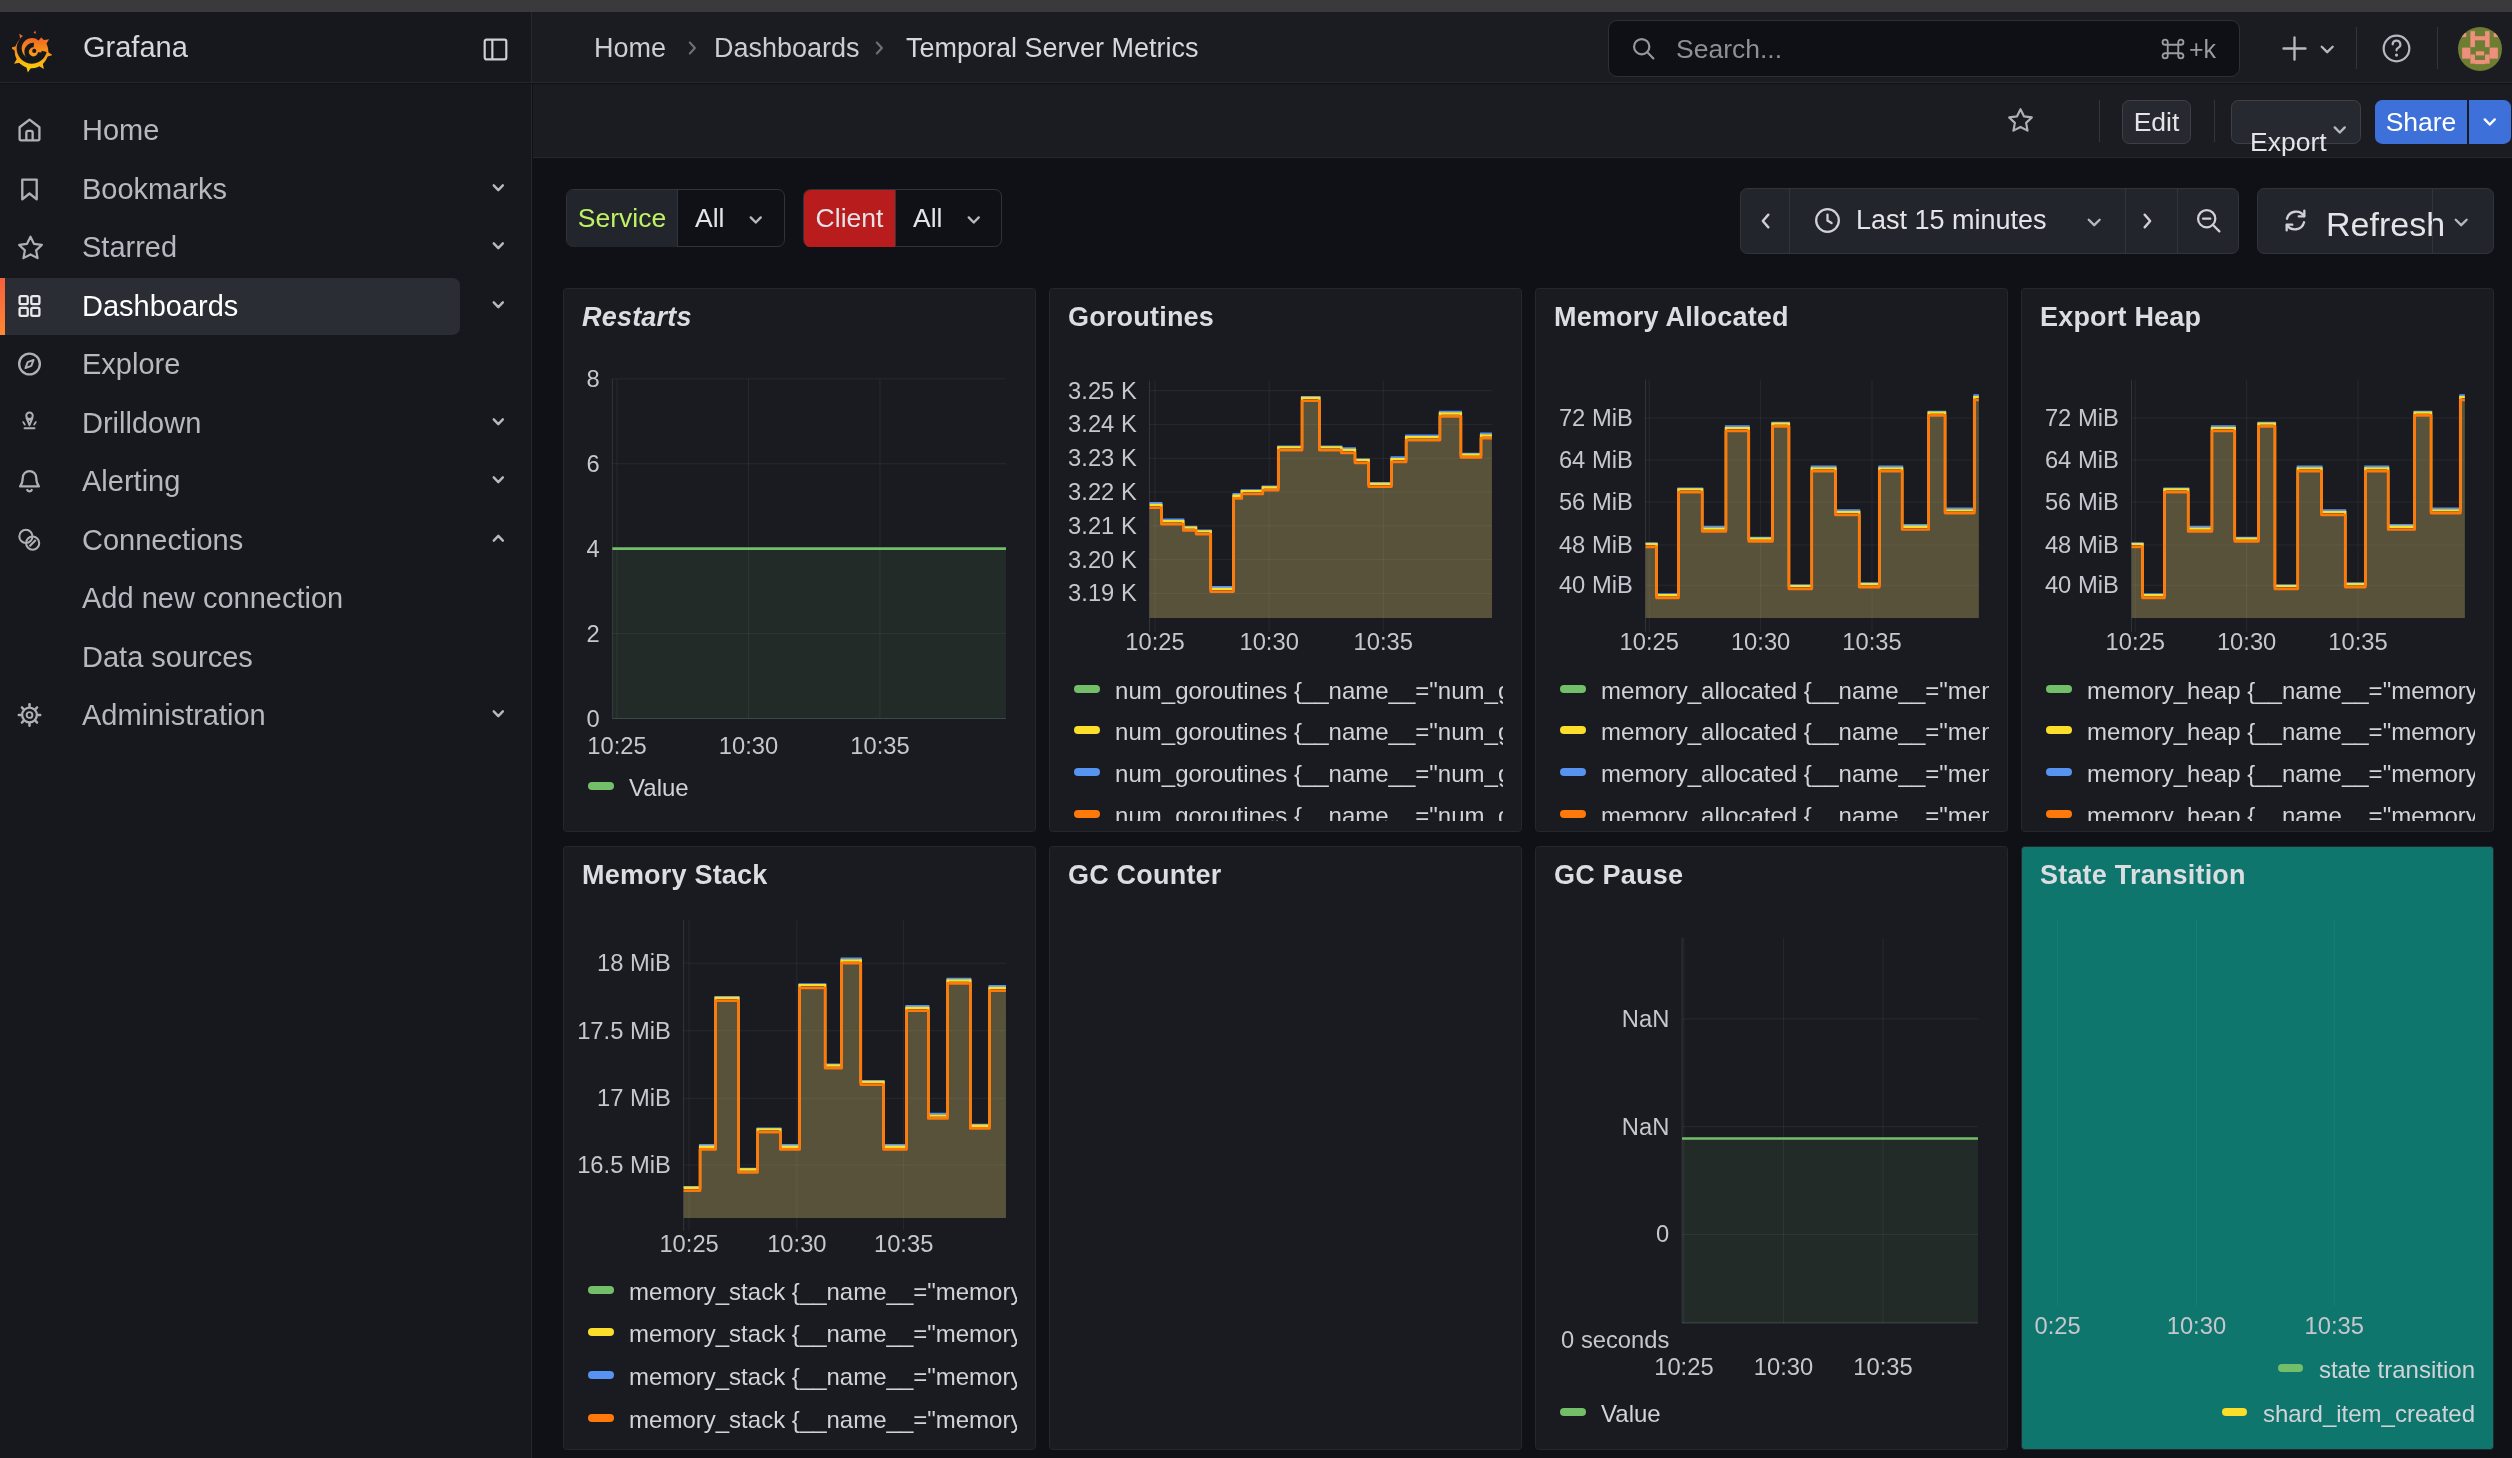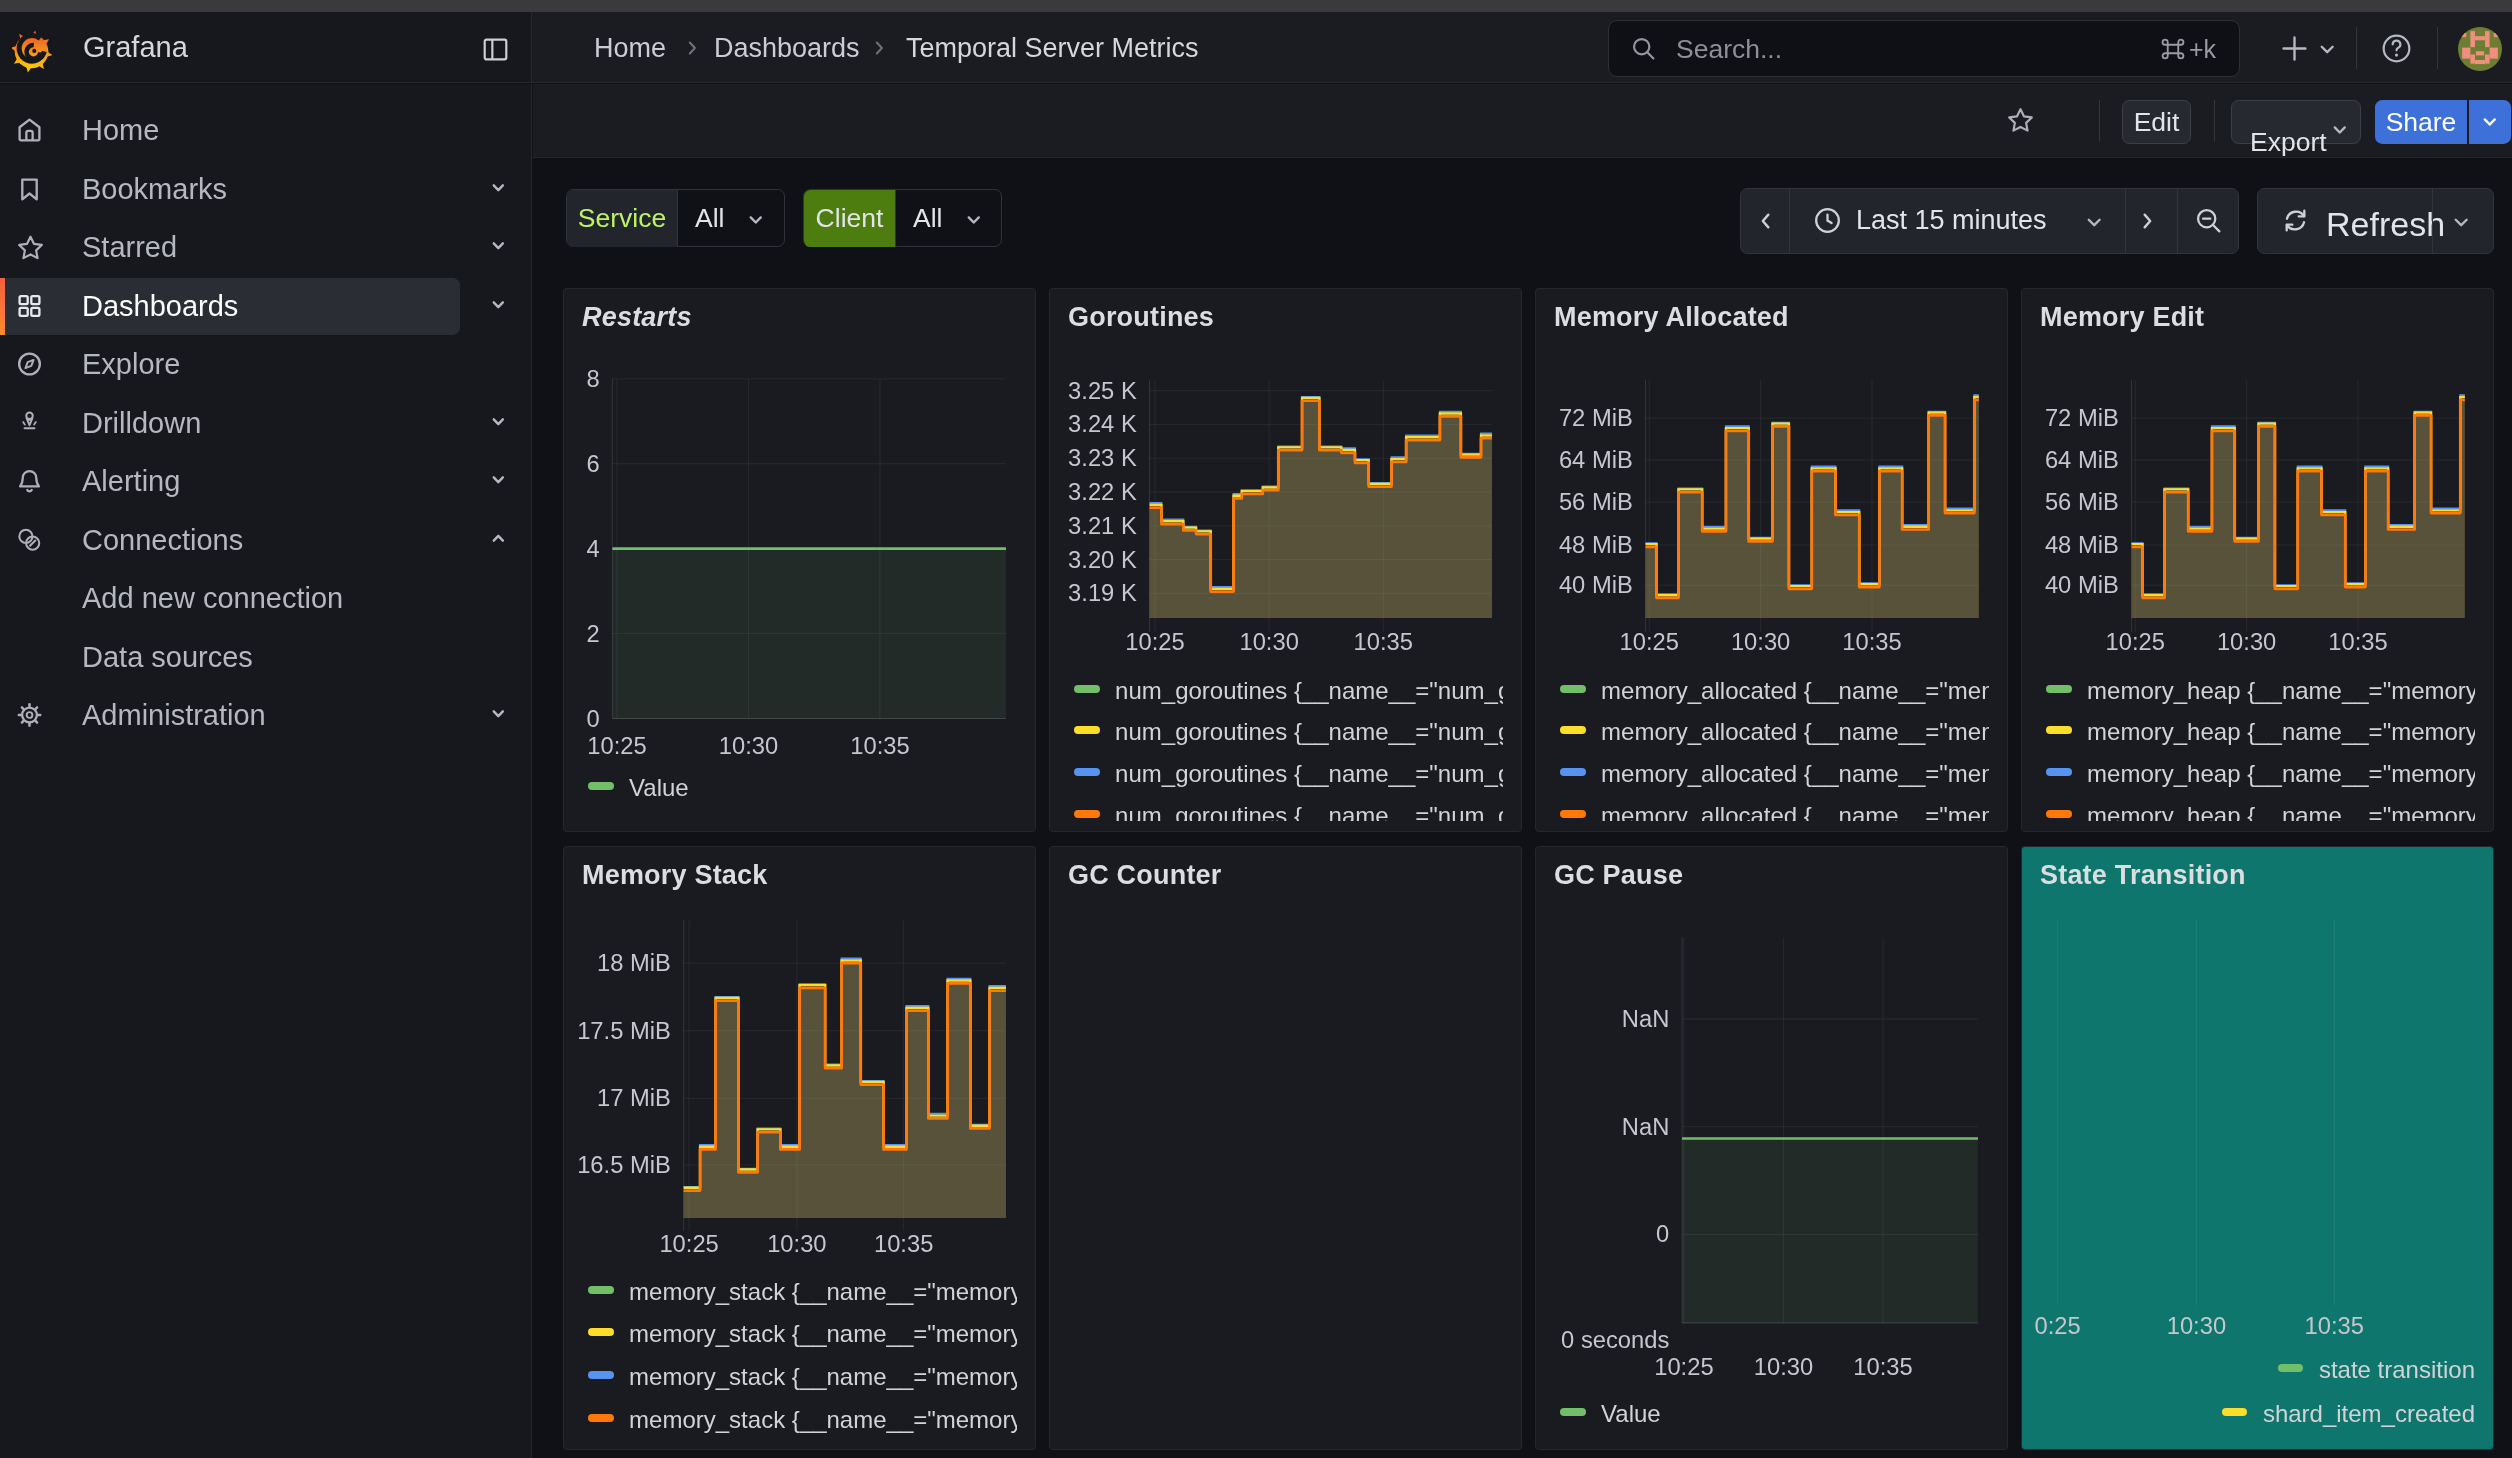--- a/index.html
+++ b/index.html
@@ -106,21 +106,21 @@
       </svg></span>
   </div>
 <div class="vbtn" style="left:566px;top:189px;width:219px;height:58px;background:#101116;">
 <div style="position:absolute;left:0;top:0;width:111px;height:57px;background:#22252b;border-right:0.9px solid #32343b;border-radius:6.4px 0 0 6.4px;line-height:57px;text-align:center;font-size:26.5px;font-weight:500;color:#bef264;">Service</div>
 <div style="position:absolute;left:128px;top:12.8px;font-size:26.5px;font-weight:500;color:#e3e4e8;">All</div>
 <div style="position:absolute;left:181px;top:22px;"><svg width="15.5" height="15.5" viewBox="0 0 17 17" fill="none">
         <path d="M3 5.949999999999999 L8.5 11.56 L14 5.949999999999999" stroke="#b7b9c0" stroke-width="2.6" stroke-linecap="round" stroke-linejoin="round"></path>
       </svg></div>
   </div>
 <div class="vbtn" style="left:803px;top:189px;width:199px;height:58px;background:#101116;">
-<div style="position:absolute;left:0;top:0;width:92px;height:57px;background:#4d7c0f;border-right:0.9px solid #32343b;border-radius:6.4px 0 0 6.4px;line-height:57px;text-align:center;font-size:26.5px;font-weight:500;color:#e3e4e8;">Client</div>
+<div style="position:absolute;left:0;top:0;width:92px;height:57px;background:#b91c1c;border-right:0.9px solid #32343b;border-radius:6.4px 0 0 6.4px;line-height:57px;text-align:center;font-size:26.5px;font-weight:500;color:#e3e4e8;">Client</div>
 <div style="position:absolute;left:109px;top:12.8px;font-size:26.5px;font-weight:500;color:#e3e4e8;">All</div>
 <div style="position:absolute;left:162px;top:22px;"><svg width="15.5" height="15.5" viewBox="0 0 17 17" fill="none">
         <path d="M3 5.949999999999999 L8.5 11.56 L14 5.949999999999999" stroke="#b7b9c0" stroke-width="2.6" stroke-linecap="round" stroke-linejoin="round"></path>
       </svg></div>
   </div>
 <div class="vbtn" style="left:1740px;top:188px;width:499px;height:66px;">
 <div style="position:absolute;left:0;top:0;width:49px;height:64px;border-right:0.9px solid #32343b;">
       <span style="position:absolute;left:14.6px;top:22px;"><svg width="20" height="20" viewBox="0 0 22 22" fill="none">
           <path d="M13.6 4 L7.5 11.0 L13.6 18" stroke="#d0d1d7" stroke-width="2.6" fill="none" stroke-linecap="round" stroke-linejoin="round"></path>
         </svg></span>
@@ -344,21 +344,21 @@
       <text x="124" y="386" text-anchor="middle" dominant-baseline="central" font-size="26" fill="#c6c7ce" font-family="Liberation Sans, sans-serif">10:25</text>
       <text x="246" y="386" text-anchor="middle" dominant-baseline="central" font-size="26" fill="#c6c7ce" font-family="Liberation Sans, sans-serif">10:30</text>
       <text x="368" y="386" text-anchor="middle" dominant-baseline="central" font-size="26" fill="#c6c7ce" font-family="Liberation Sans, sans-serif">10:35</text>
     </svg>
     <div style="position:absolute;left:24px;top:388px;overflow:hidden;white-space:nowrap;width:429px;"><span style="display:inline-block;vertical-align:middle;width:25.6px;height:8.2px;border-radius:4.6px;background:#73BF69;margin-right:15.5px;margin-top:-3.7px;"></span><span style="font-size:24px;color:#d2d3d8;vertical-align:middle;">memory_allocated {__name__="memory_allocated"</span></div>
     <div style="position:absolute;left:24px;top:429px;overflow:hidden;white-space:nowrap;width:429px;"><span style="display:inline-block;vertical-align:middle;width:25.6px;height:8.2px;border-radius:4.6px;background:#FADE2A;margin-right:15.5px;margin-top:-3.7px;"></span><span style="font-size:24px;color:#d2d3d8;vertical-align:middle;">memory_allocated {__name__="memory_allocated"</span></div>
     <div style="position:absolute;left:24px;top:471px;overflow:hidden;white-space:nowrap;width:429px;"><span style="display:inline-block;vertical-align:middle;width:25.6px;height:8.2px;border-radius:4.6px;background:#5794F2;margin-right:15.5px;margin-top:-3.7px;"></span><span style="font-size:24px;color:#d2d3d8;vertical-align:middle;">memory_allocated {__name__="memory_allocated"</span></div>
     <div style="position:absolute;left:24px;top:513px;height:19px;overflow:hidden;white-space:nowrap;width:429px;"><span style="display:inline-block;vertical-align:middle;width:25.6px;height:8.2px;border-radius:4.6px;background:#FF780A;margin-right:15.5px;margin-top:-3.7px;"></span><span style="font-size:24px;color:#d2d3d8;vertical-align:middle;">memory_allocated {__name__="memory_allocated"</span></div>
   </div>
 <div style="position:absolute;left:2021px;top:288px;width:473px;height:544px;background:#191b20;border:0.9px solid #25272d;border-radius:3.7px;overflow:hidden;">
-    <div style="position:absolute;left:18px;top:12.8px;font-size:27px;font-weight:700;color:#dcdde1;letter-spacing:0.2px;">Memory Edit</div>
+    <div style="position:absolute;left:18px;top:12.8px;font-size:27px;font-weight:700;color:#dcdde1;letter-spacing:0.2px;">Export Heap</div>
     <svg width="473" height="544" style="position:absolute;left:0;top:0" viewBox="0 0 518 595">
       <path d="M120 282 H132 V338 H156 V222 H182 V265 H208 V155 H233 V276 H259 V150 H277 V328 H302 V199 H328 V247 H354 V326 H376 V199 H401 V263 H430 V138 H448 V245 H480 V121 H485 V360 H120 Z" fill="#575239"></path>
       <line x1="120" y1="141" x2="485" y2="141" stroke="rgba(204,204,220,0.09)" stroke-width="1"></line>
       <line x1="120" y1="187" x2="485" y2="187" stroke="rgba(204,204,220,0.09)" stroke-width="1"></line>
       <line x1="120" y1="233" x2="485" y2="233" stroke="rgba(204,204,220,0.09)" stroke-width="1"></line>
       <line x1="120" y1="280" x2="485" y2="280" stroke="rgba(204,204,220,0.09)" stroke-width="1"></line>
       <line x1="120" y1="324" x2="485" y2="324" stroke="rgba(204,204,220,0.09)" stroke-width="1"></line>
       <line x1="124" y1="99" x2="124" y2="375" stroke="rgba(204,204,220,0.09)" stroke-width="1"></line>
       <line x1="246" y1="99" x2="246" y2="375" stroke="rgba(204,204,220,0.09)" stroke-width="1"></line>
       <line x1="368" y1="99" x2="368" y2="375" stroke="rgba(204,204,220,0.09)" stroke-width="1"></line>

